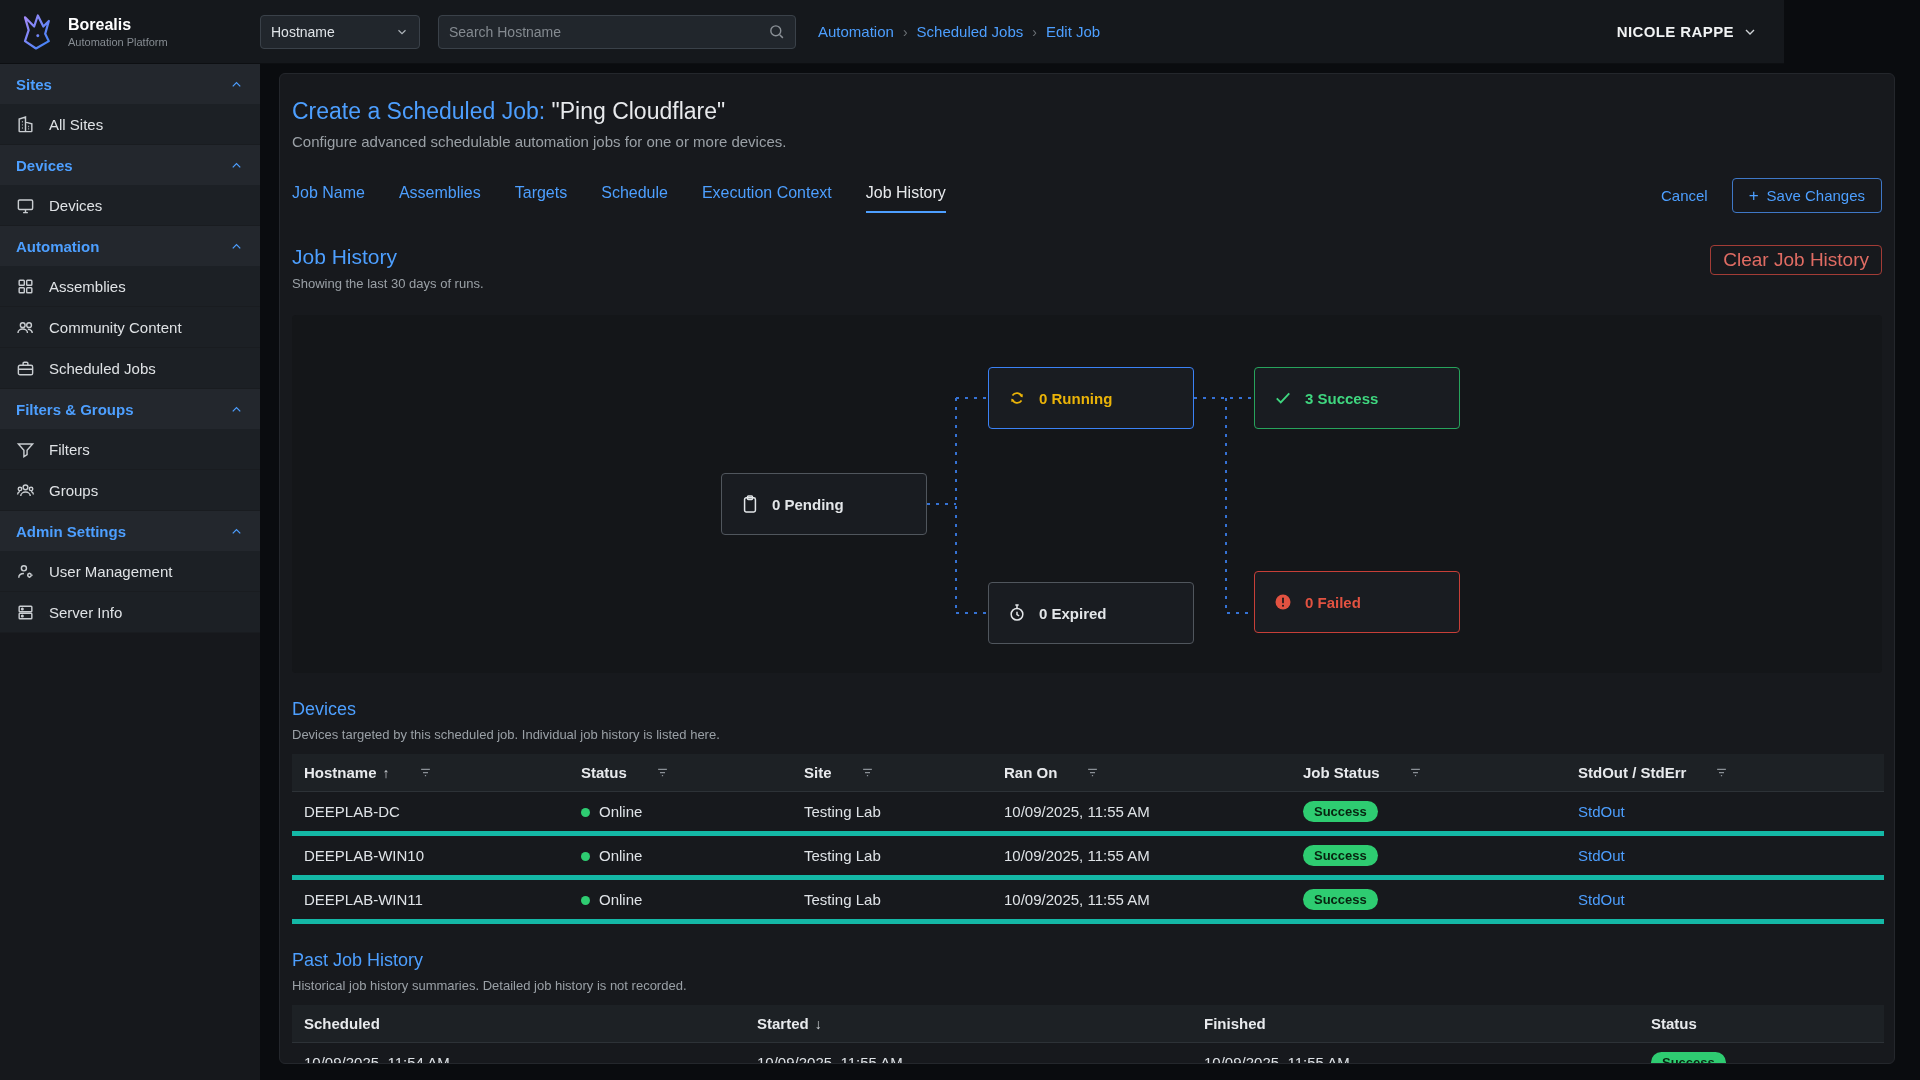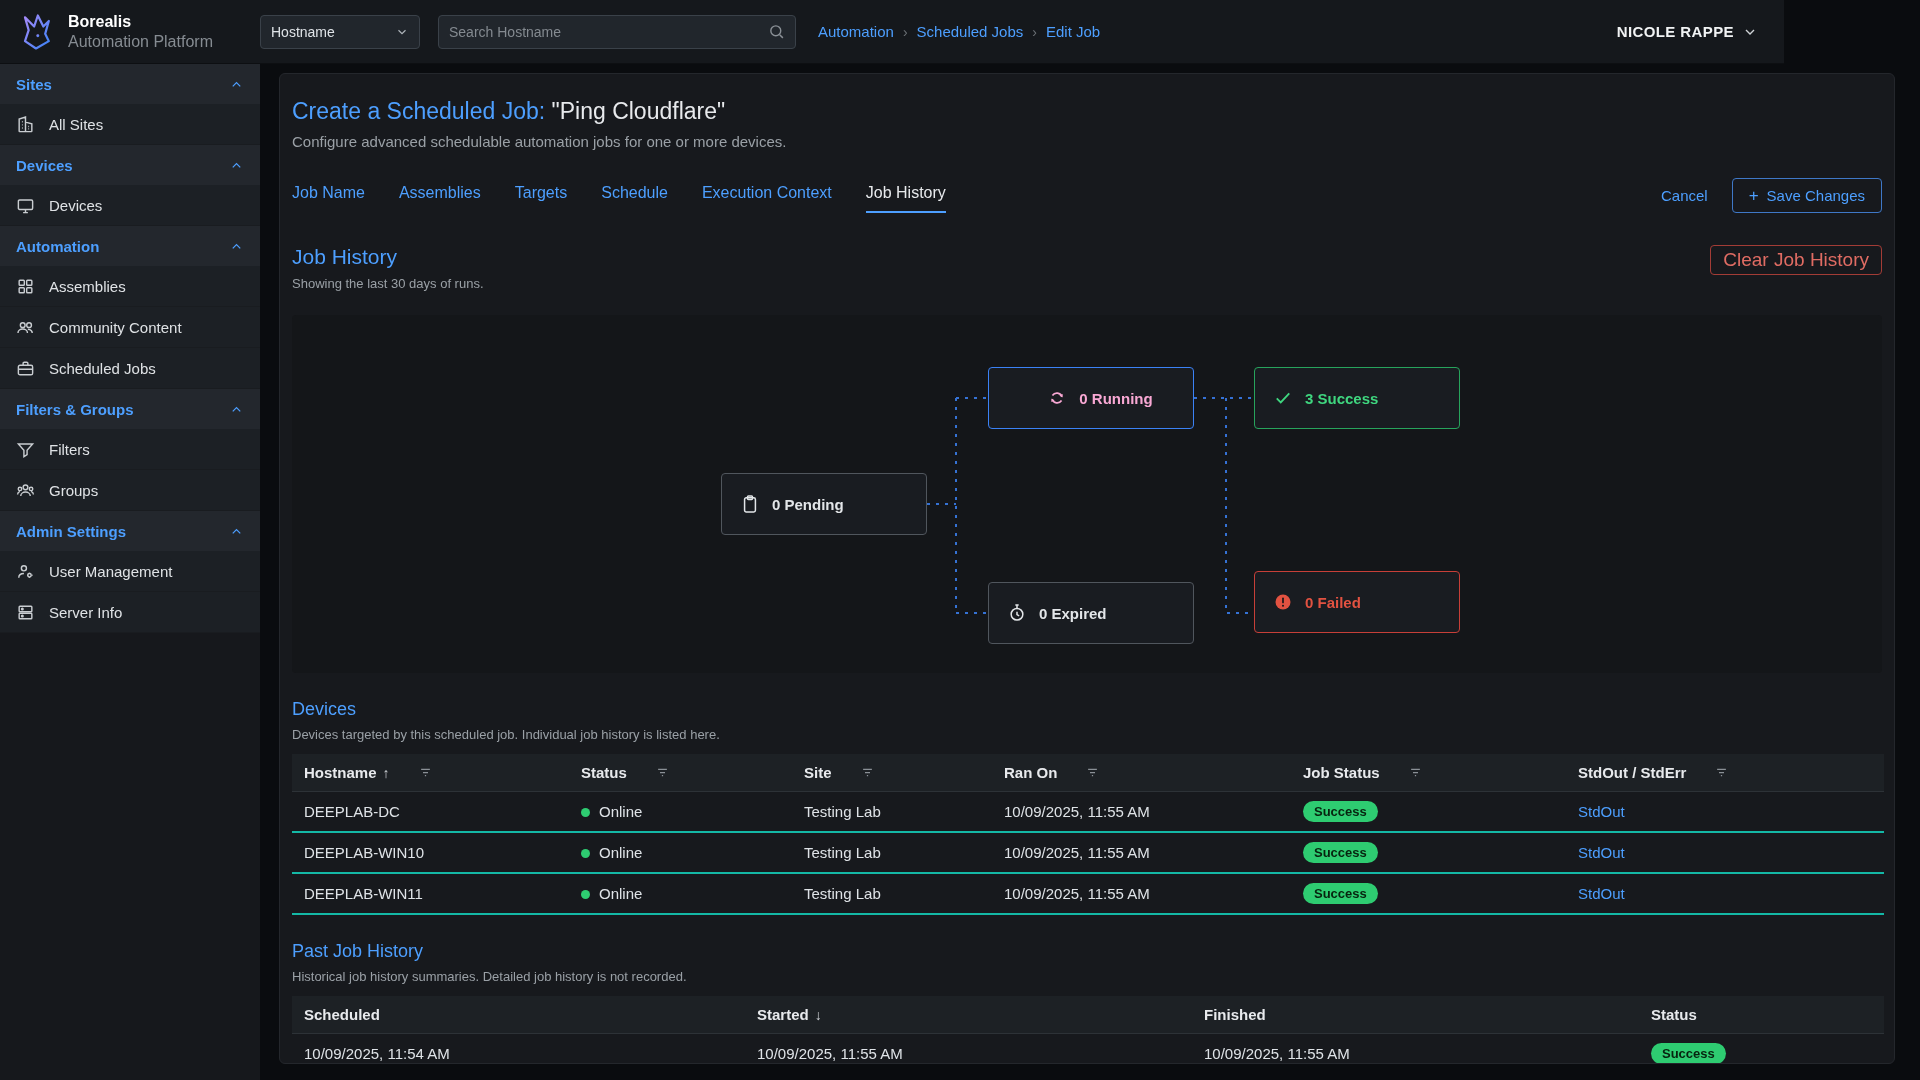--- a/index.html
+++ b/index.html
@@ -4,21 +4,21 @@
 <style>
   * { margin:0; padding:0; box-sizing:border-box; }
   html,body { width:1920px; height:1080px; overflow:hidden; background:#0a0c0f;
     font-family:"Liberation Sans", sans-serif; color:#e8eaed; }
 
   
   .topbar { position:fixed; top:0; left:0; width:1784px; height:64px; background:#15181c;
     display:flex; align-items:center; z-index:20; border-bottom:1px solid #0d0f12; }
   .brand { width:260px; min-width:260px; display:flex; align-items:center; gap:10px; padding-left:14px; }
   .brand-text .t1 { font-size:16px; font-weight:bold; color:#ffffff; }
-  .brand-text .t2 { font-size:16px; color:#868c92; margin-top:2px; }
+  .brand-text .t2 { font-size:11px; color:#868c92; margin-top:2px; }
   .select-box { width:160px; height:34px; background:#21262c; border:1px solid #3a4149; border-radius:4px;
     display:flex; align-items:center; justify-content:space-between; padding:0 10px; font-size:14px; color:#dfe3e7; cursor:pointer; }
   .search-box { margin-left:18px; width:358px; height:34px; background:#21262c; border:1px solid #3a4149; border-radius:4px;
     display:flex; align-items:center; padding:0 10px; }
   .search-box input { flex:1; background:transparent; border:none; outline:none; color:#dfe3e7; font-size:14px;
     font-family:"Liberation Sans", sans-serif; }
   .search-box input::placeholder { color:#848a90; }
   .crumbs { margin-left:22px; display:flex; align-items:center; gap:9px; font-size:15px; }
   .crumbs a { color:#4d9fff; text-decoration:none; cursor:pointer; }
   .crumb-sep { color:#6b7075; font-size:14px; }
@@ -56,31 +56,31 @@
   .clear-btn { border:1px solid #a33c36; color:#e06c63; background:transparent; font-size:19px;
     padding:3px 12px; border-radius:4px; cursor:pointer; font-family:Liberation Sans, sans-serif; }
 
   
   .diagram { margin-top:24px; position:relative; height:358px; background:#141619; border-radius:4px; }
   .diagram svg.wires { position:absolute; left:0; top:0; }
   .state-box { position:absolute; width:206px; height:62px; background:#191c21; border:1px solid #50565d; border-radius:4px;
     display:flex; align-items:center; gap:12px; padding-left:18px; font-size:15px; font-weight:600; color:#e3e6e9; cursor:pointer; }
   .state-box .ic { display:flex; }
   .state-box.pending { left:429px; top:158px; }
-  .state-box.running { left:696px; top:52px;  border-color:#3b82f6; color:#f9a8d4;justify-content:center; }
+  .state-box.running { left:696px; top:52px;  border-color:#3b82f6; color:#eab308; }
   .state-box.success { left:962px; top:52px;  border-color:#27a35c; color:#3fd67f; }
   .state-box.expired { left:696px; top:267px; }
   .state-box.failed  { left:962px; top:256px; border-color:#c73f38; color:#e25241; }
 
   
   .h3 { color:#4d9fff; font-size:18px; font-weight:500; margin-top:26px; }
   table { width:100%; border-collapse:collapse; margin-top:12px; table-layout:fixed; }
   th { text-align:left; font-size:15px; font-weight:600; color:#e8eaed; background:#1d2125;
     padding:10px 12px; border-bottom:1px solid #2d3237; cursor:pointer; }
-  td { font-size:15px; color:#dfe3e7; padding:9px 12px; border-bottom:2px solid #14b8a6; }
+  td { font-size:15px; color:#dfe3e7; padding:9px 12px; border-bottom:5px solid #14b8a6; }
   .th-inner { display:flex; align-items:center; }
   .filter-ic { margin-left:28px; color:#8a9096; display:flex; }
   .sort-ic { margin-left:6px; color:#cfd3d7; font-size:14px; }
   .dot { display:inline-block; width:9px; height:9px; border-radius:50%; background:#2ecc71; margin-right:9px; }
   .badge { display:inline-block; background:#2ecc71; color:#07230f; font-size:13px; font-weight:bold;
     padding:3px 11px; border-radius:11px; }
   .link { color:#4d9fff; cursor:pointer; }
 </style>
 </head>
 <body>

